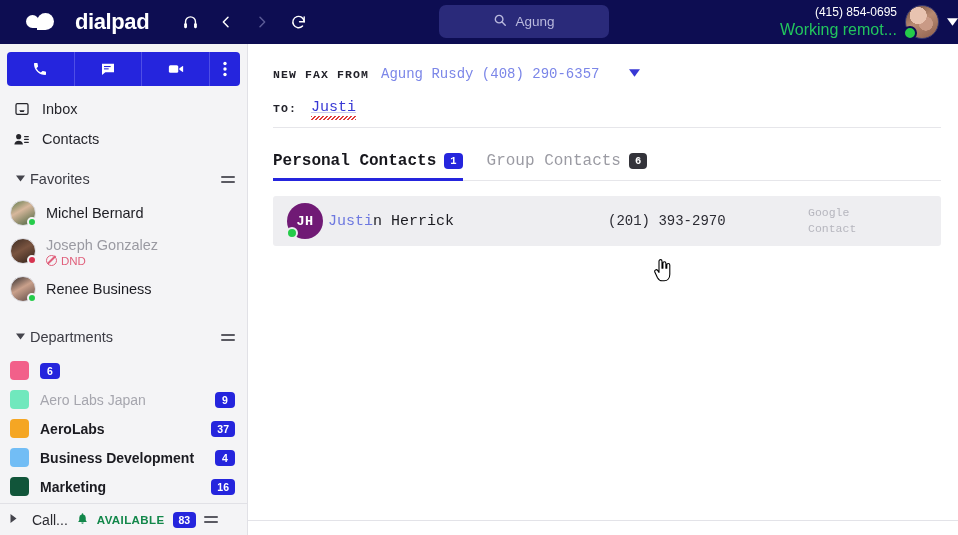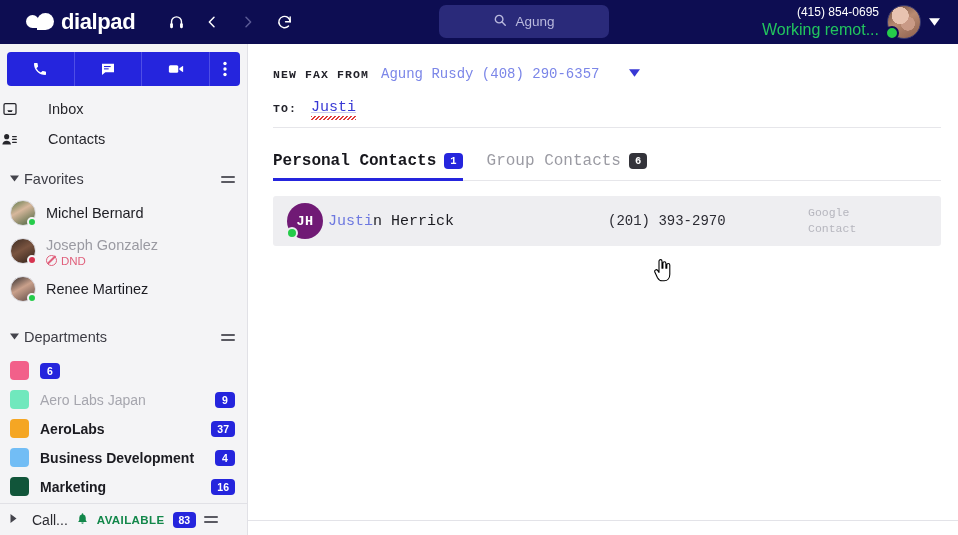--- a/index.html
+++ b/index.html
@@ -13,21 +13,21 @@
   .app { position: relative; width: 958px; height: 535px; display: flex; flex-direction: column; }
 
   
   .topbar {
     height: 44px; min-height: 44px;
     background: #0d0d52;
     display: flex; align-items: center;
     position: relative;
     color: #ffffff;
   }
-  .brand { display: flex; align-items: center; gap: 7px; padding-left: 26px; }
+  .brand { display: flex; align-items: center; gap: 21px; padding-left: 26px; }
   .brand-logo { width: 28px; height: 20px; position: relative; }
   .brand-logo .b1 {
     position: absolute; left: 0; top: 3px; width: 13px; height: 13px;
     background: #fff; border-radius: 50% 50% 0 50%;
   }
   .brand-logo .b2 {
     position: absolute; left: 11px; top: 1px; width: 17px; height: 17px;
     background: #fff; border-radius: 50% 50% 50% 0;
   }
   .brand-name {
@@ -39,21 +39,21 @@
     color: #ffffff;
   }
   .nav-ico.dim { color: #5b5b96; }
   .search-wrap { position: absolute; left: 439px; top: 5px; }
   .search-box {
     width: 170px; height: 33px;
     background: #2a2a7a; border-radius: 7px;
     display: flex; align-items: center; justify-content: center; gap: 8px;
     color: #b9b9dd; font-size: 13.5px;
   }
-  .userbox { position: absolute; right: 18px; top: 0; height: 44px; display: flex; align-items: center; gap: 8px; }
+  .userbox { position: absolute; right: 0; top: 0; height: 44px; display: flex; align-items: center; gap: 8px; }
   .usertext { text-align: right; line-height: 1.25; }
   .usertext .u1 { font-size: 12px; color: #ffffff; }
   .usertext .u2 { font-size: 16px; color: #22c55e; }
   .useravatar { position: relative; width: 34px; height: 34px; }
   .useravatar .face {
     width: 34px; height: 34px; border-radius: 50%;
     background:
       radial-gradient(circle at 38% 30%, #e8c3b0 0 28%, rgba(0,0,0,0) 29%),
       radial-gradient(circle at 62% 55%, #c99a86 0 26%, rgba(0,0,0,0) 27%),
       linear-gradient(150deg, #6b4a3c 0%, #b98b72 45%, #8d5f4d 100%);
@@ -83,28 +83,28 @@
     background: #2525dd;
   }
   .action-btn {
     flex: 1; display: flex; align-items: center; justify-content: center;
     color: #fff; border-right: 1px solid #4e4ee6;
   }
   .action-btn:last-child { flex: 0 0 30px; border-right: none; }
 
   .nav-list { margin-top: 8px; }
   .nav-item {
-    height: 30px; display: flex; align-items: center; gap: 29px;
-    padding-left: 0; color: #26262c; font-size: 14.5px;
+    height: 30px; display: flex; align-items: center; gap: 11px;
+    padding-left: 12px; color: #26262c; font-size: 14.5px;
   }
   .nav-item .ico { width: 19px; display: flex; align-items: center; justify-content: center; color: #26262c; }
 
   .section-head {
     height: 30px; display: flex; align-items: center;
-    padding: 0 12px 0 10px; margin-top: 10px;
+    padding: 0 12px 0 10px; margin-top: 10px; margin-left: 6px;
   }
   .tri { font-size: 9px; color: #44444c; width: 14px; }
   .tri.right { font-size: 9px; }
   .section-title { font-size: 14.5px; color: #3c3c44; flex: 1; }
   .hamburger { display: flex; flex-direction: column; gap: 3px; width: 14px; }
   .hamburger i { display: block; height: 2px; background: #5a5a62; border-radius: 1px; }
 
   .fav-item { height: 38px; display: flex; align-items: center; gap: 10px; padding-left: 10px; }
   .fav-av { position: relative; width: 26px; height: 26px; flex: 0 0 26px; }
   .fav-av .f {
@@ -364,21 +364,21 @@
               <span class="dnd-ico"></span>
               <span>DND</span>
             </span>
           </span>
         </div>
         <div class="fav-item">
           <span class="fav-av">
             <span class="f" style="background:linear-gradient(150deg,#2e2b2c 0%,#c9a08b 45%,#5a4743 100%)"></span>
             <span class="sd" style="background:#25cc4a"></span>
           </span>
-          <span class="fav-name">Renee Martinez</span>
+          <span class="fav-name">Renee Business</span>
         </div>
       </div>
 
       <div class="section-head" style="margin-top:14px">
         <span class="tri">
           <svg width="9" height="7" viewBox="0 0 12 8" fill="#44444c">
               <polygon points="0,0 12,0 6,8"></polygon>
             </svg>
         </span>
         <span class="section-title">Departments</span>

